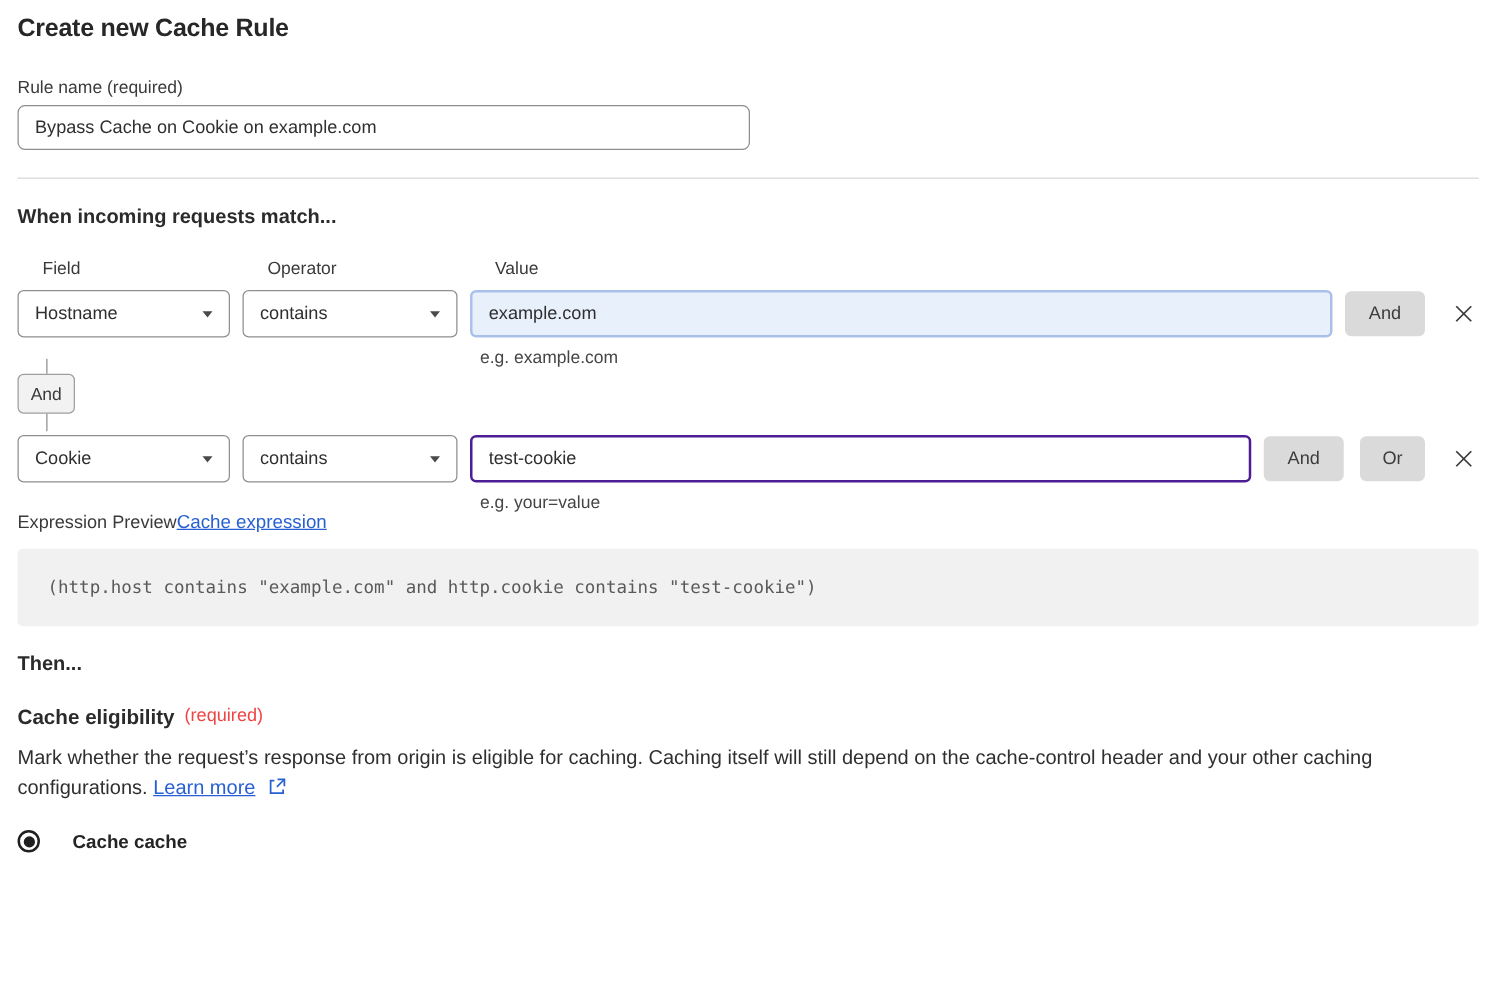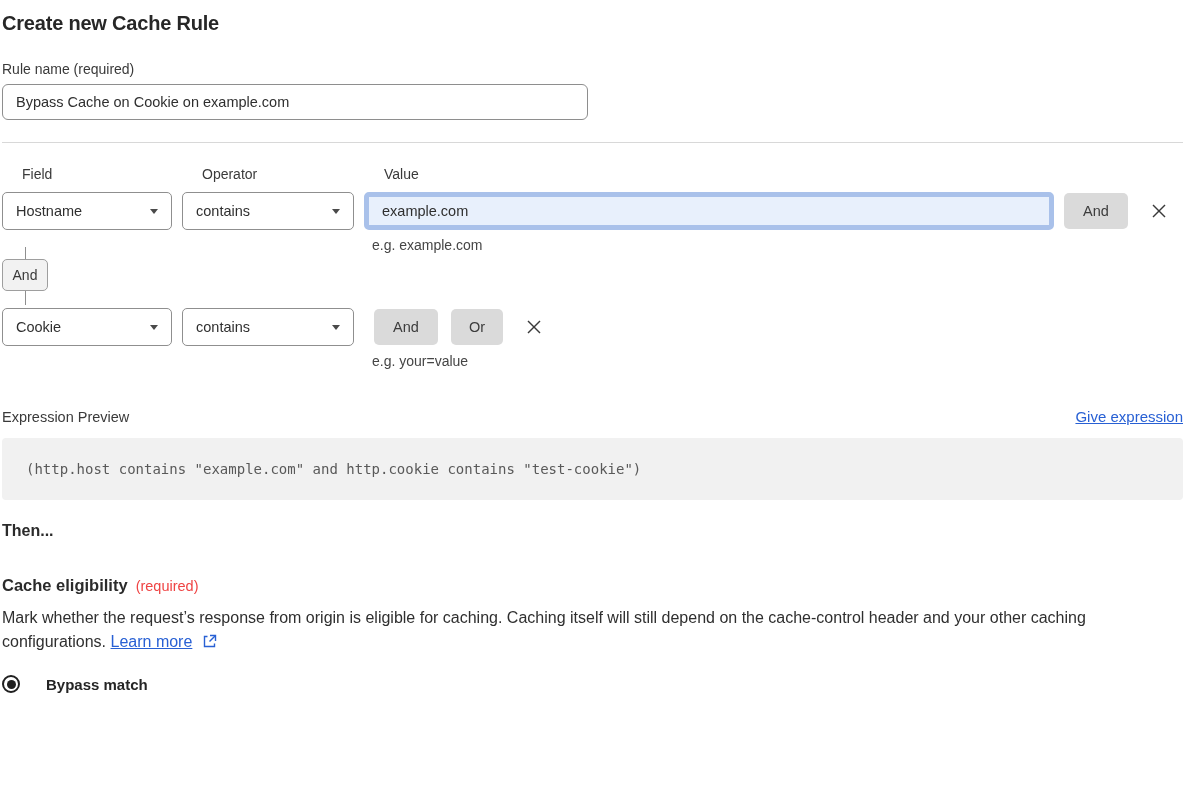--- a/index.html
+++ b/index.html
@@ -1,21 +1,21 @@
 <!DOCTYPE html>
 <html><head>
 <meta charset="utf-8">
 <style>
   * { box-sizing: border-box; }
   html,body { margin:0; padding:0; background:#ffffff; }
   body {
     width:1200px; height:793px; overflow:hidden;
     font-family:"Liberation Sans", sans-serif; color:#313131;
   }
-  .page { padding:10px 17px 0 2px; width:1200px; }
+  .page { padding:10px 17px 0 14px; width:1200px; }
 
   .h1 { font-size:20px; font-weight:700; color:#272727; margin:2px 0 0; letter-spacing:-0.2px; }
 
   .field-label { font-size:14px; color:#3a3a3a; margin-top:26px; }
   .text-input {
     display:block; margin-top:7px; width:586px; height:36px;
     border:1px solid #8e8e8e; border-radius:6px; padding:0 13px;
     font-size:14.5px; color:#2f2f2f; font-family:"Liberation Sans",sans-serif;
     background:#fff; outline:none;
   }
@@ -35,21 +35,21 @@
     width:170px; height:38px; border:1px solid #8f8f8f; border-radius:5px;
     background:#fff; display:flex; align-items:center; justify-content:space-between;
     padding:0 13px; font-size:14.5px; color:#2f2f2f; margin-right:10px; cursor:pointer;
   }
   .select.op { width:172px; }
   .caret {
     width:0; height:0; border-left:4.5px solid transparent;
     border-right:4.5px solid transparent; border-top:5.5px solid #4a4a4a;
   }
   .value-input {
-    height:38px; border:5px solid #4c1d95; border-radius:5px; padding:0 13px;
+    height:38px; border:2px solid #4c1d95; border-radius:5px; padding:0 13px;
     font-size:14.5px; color:#2f2f2f; font-family:"Liberation Sans",sans-serif;
     background:#fff; outline:none;
   }
   .row1 .value-input { width:690px; background:#e8f0fc; border-color:#a9c1ea; }
   .row2 .value-input { width:625px; }
   .gray-btn {
     height:36px; width:64px; background:#dadada; color:#3c3c3c; font-size:14.5px;
     font-family:"Liberation Sans",sans-serif; border:none; border-radius:5px;
     margin-left:10px; cursor:pointer;
   }
@@ -66,32 +66,32 @@
   .connector .vline { position:absolute; left:23px; width:1px; background:#8f8f8f; }
   .vline.top { top:0; height:12px; }
   .vline.bottom { top:44px; height:14px; }
   .connector .chip {
     position:absolute; top:12px; left:0; width:46px; height:32px;
     border:1px solid #9e9e9e; background:#f2f2f2; border-radius:5px;
     font-size:14px; color:#3a3a3a; display:flex; align-items:center; justify-content:center;
     cursor:pointer;
   }
 
-  .expr-head { display:flex; justify-content:space-between; align-items:baseline; margin-top:39px; }
+  .expr-head { display:flex; justify-content:flex-start; align-items:baseline; }
   .expr-label { font-size:14.5px; color:#3a3a3a; }
   .link { color:#2860d4; text-decoration:underline; cursor:pointer; }
   .expr-edit { font-size:15px; }
   .code-block {
     margin-top:13px; height:62px; background:#f1f1f1; border-radius:4px;
     display:flex; align-items:center; padding:0 24px;
     font-family:"DejaVu Sans Mono", monospace; font-size:14px; color:#595959;
     white-space:pre;
   }
 
-  .cache-head { margin-top:36px; display:flex; align-items:center; }
+  .cache-head { margin-top:24px; display:flex; align-items:flex-start; }
   .cache-title { font-size:16.5px; font-weight:700; color:#2b2b2b; }
   .required-note { font-size:14.5px; color:#ef4444; margin-left:8px; font-weight:400; }
   .para { margin-top:11px; max-width:1160px; font-size:16px; line-height:24px; color:#2f2f2f; }
   .ext-icon { margin-left:5px; vertical-align:-2px; }
 
   .radio-row { display:flex; align-items:center; margin-top:21px; cursor:pointer; }
   .radio-row + .radio-row { margin-top:24px; }
   .radio-outer {
     width:18px; height:18px; border-radius:50%; border:1.5px solid #6a6a6a;
     display:flex; align-items:center; justify-content:center; flex:none; background:#fff;
@@ -107,20 +107,21 @@
 
 <div class="page">
 
   <h1 class="h1">Create new Cache Rule</h1>
 
   <div class="field-label">Rule name (required)</div>
   <input class="text-input" type="text" value="Bypass Cache on Cookie on example.com" style="">
 
   <hr class="divider">
 
+  <div class="h2">When incoming requests match...</div>
 
   <div class="builder">
     <div class="cols">
       <div class="col-field">Field</div>
       <div class="col-op">Operator</div>
       <div>Value</div>
     </div>
 
     <div class="match-row row1">
       <div class="select">
@@ -150,35 +151,36 @@
 
     <div class="match-row row2">
       <div class="select">
         <span>Cookie</span>
         <span class="caret"></span>
       </div>
       <div class="select op">
         <span>contains</span>
         <span class="caret"></span>
       </div>
+      <input class="value-input" type="text" value="test-cookie" style="">
       <button class="gray-btn">And</button>
       <button class="gray-btn or">Or</button>
       <button class="x-btn">
         <svg width="18" height="18" viewBox="0 0 18 18">
           <line x1="3" y1="3" x2="15" y2="15" stroke="#3a3a3a" stroke-width="1.4"></line>
           <line x1="15" y1="3" x2="3" y2="15" stroke="#3a3a3a" stroke-width="1.4"></line>
         </svg>
       </button>
     </div>
     <div class="value-helper second">e.g. your=value</div>
   </div>
 
   <div class="expr-head">
     <div class="expr-label">Expression Preview</div>
-    <a class="link expr-edit">Give expression</a>
+    <a class="link expr-edit">Cache expression</a>
   </div>
   <div class="code-block">
     <span>(http.host contains "example.com" and http.cookie contains "test-cookie")</span>
   </div>
 
   <div class="h2">Then...</div>
 
   <div class="cache-head">
     <span class="cache-title">Cache eligibility</span>
     <span class="required-note">(required)</span>
@@ -191,17 +193,17 @@
       <path d="M5.5 2.5 H2.5 V12.5 H12.5 V9.5" fill="none" stroke="#2860d4" stroke-width="1.4"></path>
       <path d="M8 1.5 H13.5 V7" fill="none" stroke="#2860d4" stroke-width="1.4"></path>
       <line x1="13" y1="2" x2="7.5" y2="7.5" stroke="#2860d4" stroke-width="1.4"></line>
     </svg>
   </div>
 
   <div class="radio-row selected">
     <span class="radio-outer">
       <span class="radio-dot"></span>
     </span>
-    <span class="radio-label">Bypass match</span>
+    <span class="radio-label">Cache cache</span>
   </div>
 
 
 </div>
 
 </body></html>

